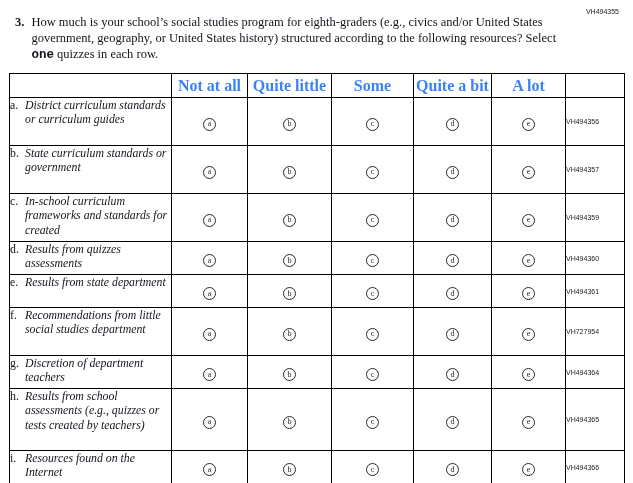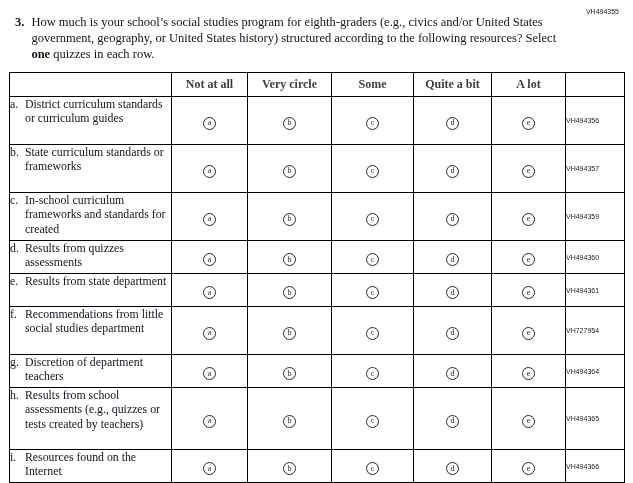--- a/index.html
+++ b/index.html
@@ -29,47 +29,47 @@
   .question {
     display: flex;
     gap: 7px;
     margin: 4px 30px 10px 6px;
     font-size: 12.5px;
     line-height: 1.28;
     color: #14141e;
   }
   .qnum { font-weight: bold; white-space: nowrap; }
   .qtext { max-width: 545px; }
-  .qtext b { font-weight: bold; }
+  .qtext b { font-weight: bold; font-family: Liberation Mono, monospace; }
   table.survey {
     border-collapse: collapse;
     table-layout: fixed;
     width: 615px;
   }
   table.survey th, table.survey td {
     border: 1px solid #000;
     padding: 0;
   }
   th.col-head {
-    font-size: 12px;
+    font-size: 16px;
     font-weight: bold;
     height: 24px;
     padding: 2px 1px;
-    color: #404040;
+    color: #3b82f6;
   }
   td.stem {
     vertical-align: top;
     padding: 2px 3px 2px 3px;
     font-size: 11.8px;
     line-height: 1.22;
     color: #14141e;
   }
   .stem-inner { display: flex; }
   .stem-letter { width: 15px; flex: 0 0 15px; }
-  .stem-text { flex: 1; }
+  .stem-text { flex: 1; font-style: italic; }
   td.bc {
     text-align: center;
     vertical-align: middle;
   }
   .bubble {
     display: inline-flex;
     align-items: center;
     justify-content: center;
     width: 13px;
     height: 13px;
@@ -111,21 +111,21 @@
         <col style="width:84px">
         <col style="width:82px">
         <col style="width:78px">
         <col style="width:74px">
         <col style="width:59px">
     </colgroup>
     <thead>
       <tr>
         <th class="col-head"></th>
         <th class="col-head">Not at all</th>
-        <th class="col-head">Very circle</th>
+        <th class="col-head">Quite little</th>
         <th class="col-head">Some</th>
         <th class="col-head">Quite a bit</th>
         <th class="col-head">A lot</th>
         <th class="col-head"></th>
       </tr>
     </thead>
     <tbody>
 
       <tr class="h3">
         <td class="stem">
@@ -139,21 +139,21 @@
         <td class="bc"><span class="bubble">c</span></td>
         <td class="bc"><span class="bubble">d</span></td>
         <td class="bc"><span class="bubble">e</span></td>
         <td class="code-cell">VH494356</td>
       </tr>
 
       <tr class="h3">
         <td class="stem">
           <div class="stem-inner">
             <span class="stem-letter">b.</span>
-            <span class="stem-text">State curriculum standards or frameworks</span>
+            <span class="stem-text">State curriculum standards or government</span>
           </div>
         </td>
         <td class="bc"><span class="bubble">a</span></td>
         <td class="bc"><span class="bubble">b</span></td>
         <td class="bc"><span class="bubble">c</span></td>
         <td class="bc"><span class="bubble">d</span></td>
         <td class="bc"><span class="bubble">e</span></td>
         <td class="code-cell">VH494357</td>
       </tr>
 

